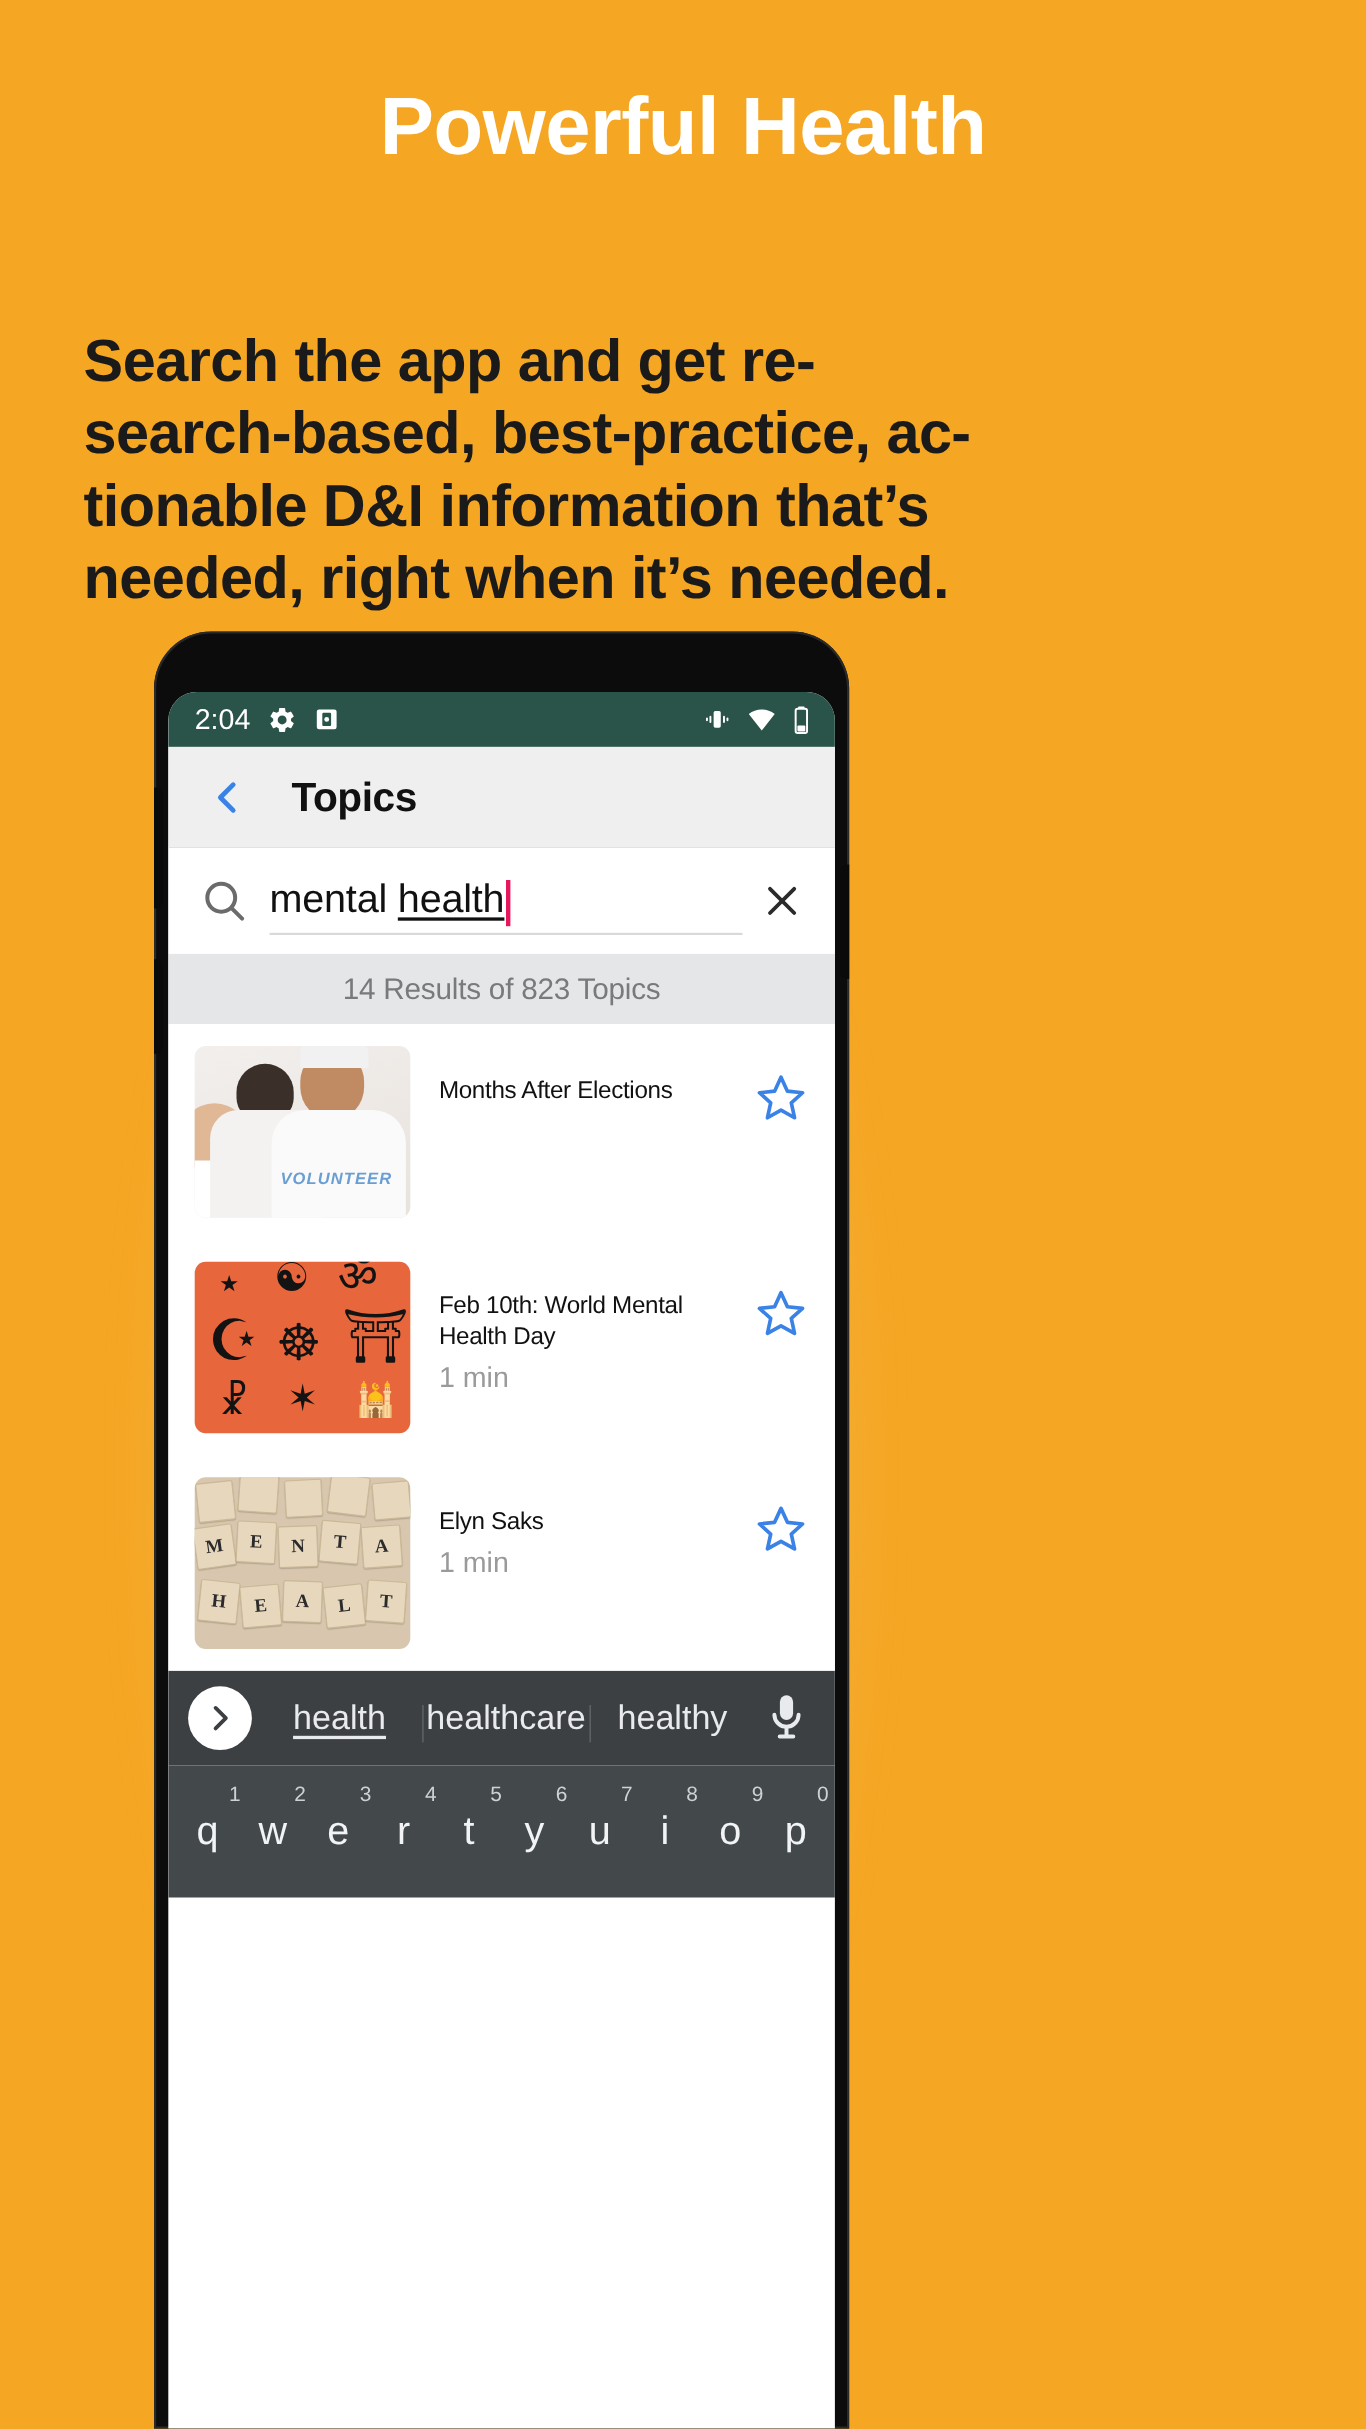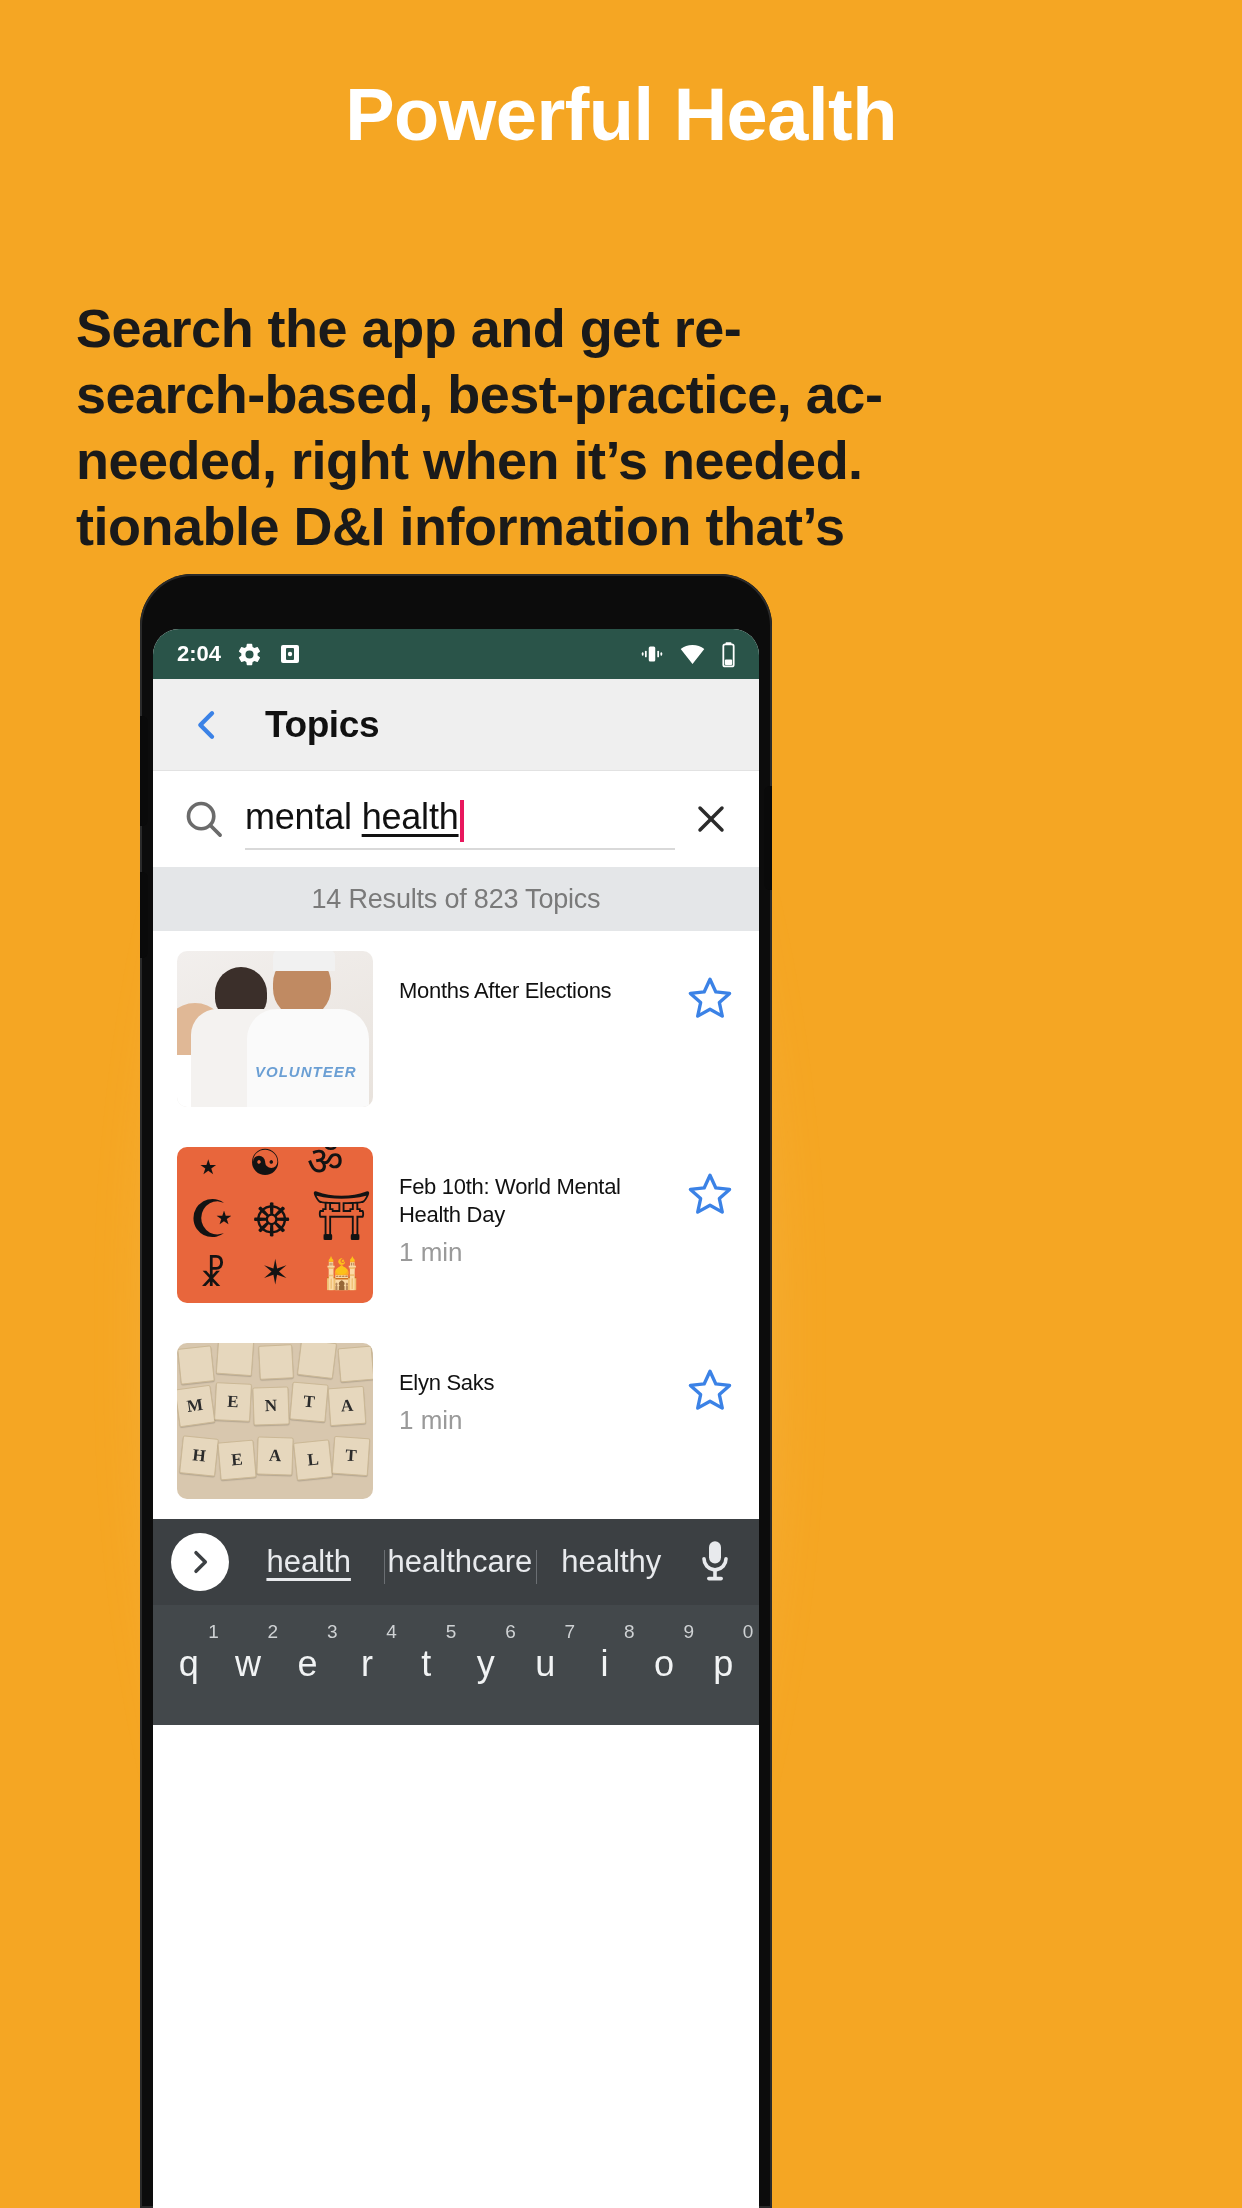--- a/index.html
+++ b/index.html
@@ -73,21 +73,21 @@
   
   .status-bar {
     height: 50px;
     background: #2A5449;
     display: flex;
     align-items: center;
     padding: 0 22px 0 24px;
     color: #FFFFFF;
   }
   .status-left { display: flex; align-items: center; gap: 15px; }
-  .status-time { font-size: 22px; font-weight: bold; letter-spacing: 0px; }
+  .status-time { font-size: 26px; font-weight: normal; letter-spacing: 0px; }
   .status-right { margin-left: auto; display: flex; align-items: center; gap: 14px; }
   .sicon { display: inline-flex; align-items: center; justify-content: center; }
 
   
   .app-bar {
     height: 92px;
     background: #EFEFEF;
     display: flex;
     align-items: center;
     padding-left: 28px;
@@ -291,22 +291,22 @@
 </head>
 <body>
 
 <div class="promo-headline">
   <span class="hl-line">Powerful Health</span>
 </div>
 
 <div class="promo-body">
   <span class="pb-line">Search the app and get re-</span>
   <span class="pb-line">search-based, best-practice, ac-</span>
+  <span class="pb-line">tionable D&amp;I information that’s</span>
   <span class="pb-line">needed, right when it’s needed.</span>
-  <span class="pb-line">tionable D&amp;I information that’s</span>
 </div>
 
 <div class="phone-glow"></div>
 
 <div class="phone">
 
   <div class="btn-side btn-left-1"></div>
   <div class="btn-side btn-left-2"></div>
   <div class="btn-side btn-right-1"></div>
 

